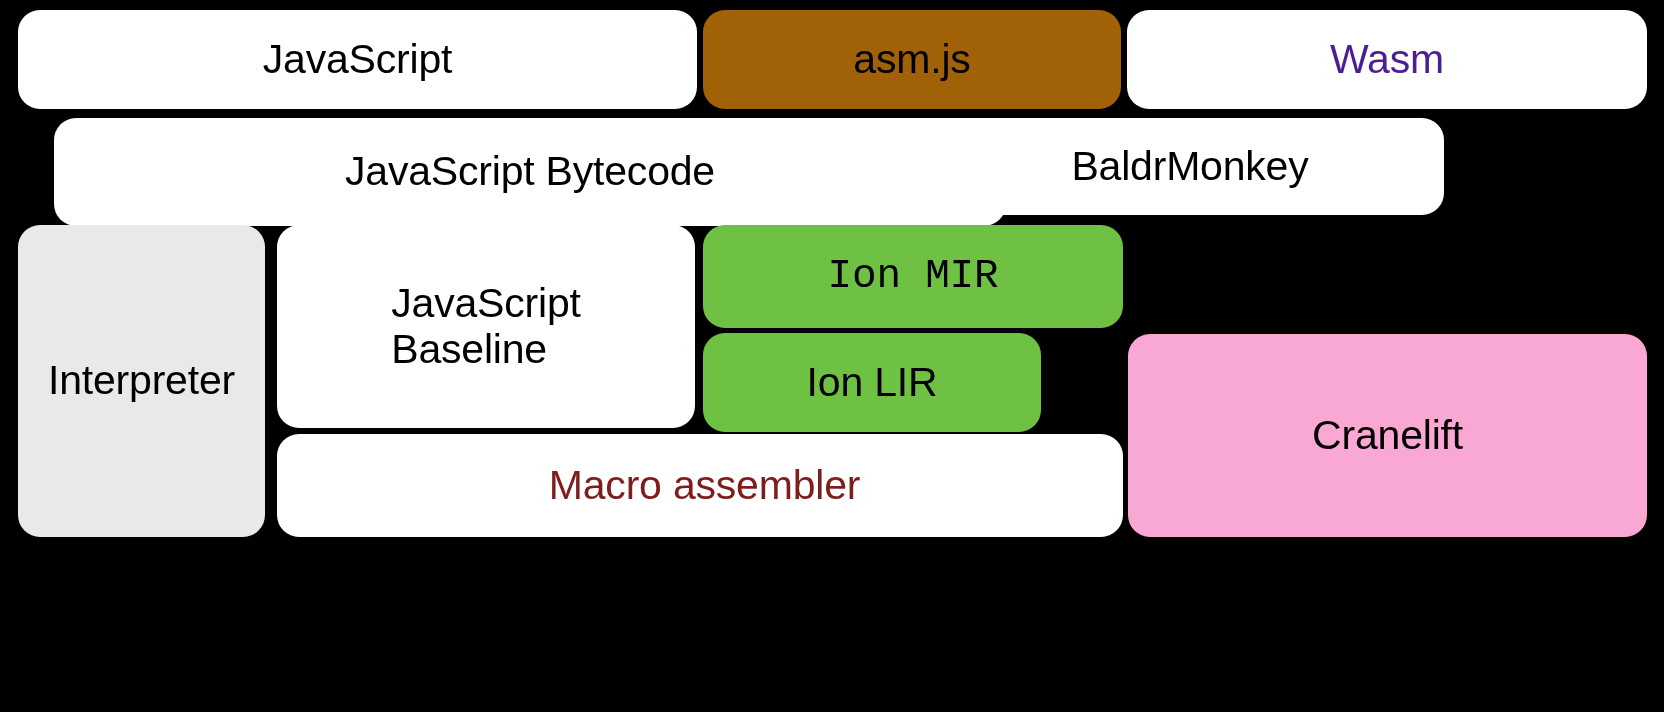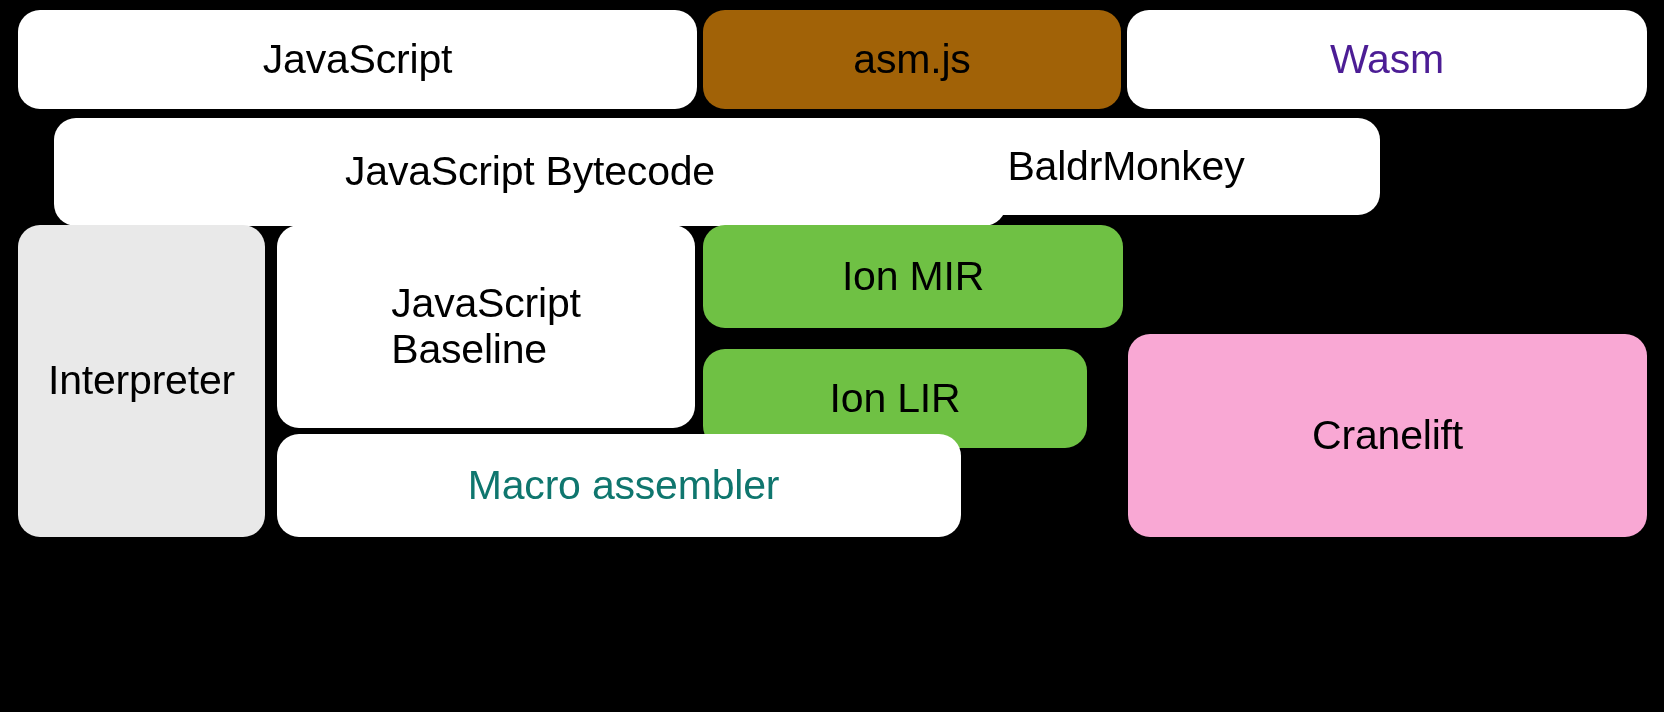--- a/index.html
+++ b/index.html
@@ -37,21 +37,21 @@
   }
 </style>
 </head>
 <body>
 
 <div id="diagram" style="background: rgb(0, 0, 0);">
     <div class="box" style="left: 18px; top: 10px; width: 679px; height: 99px; background: rgb(255, 255, 255); color: rgb(0, 0, 0);">JavaScript</div>
     <div class="box" style="left: 703px; top: 10px; width: 418px; height: 99px; background: #a16207; color: rgb(0, 0, 0);">asm.js</div>
     <div class="box" style="left: 1127px; top: 10px; width: 520px; height: 99px; background: rgb(255, 255, 255); color: #4c1d95;">Wasm</div>
     <div class="box" style="left: 18px; top: 118px; width: 952px; height: 108px; background: rgb(255, 255, 255); color: rgb(0, 0, 0); margin-left: 36px;">JavaScript Bytecode</div>
-    <div class="box" style="left: 872px; top: 118px; width: 508px; height: 97px; background: rgb(255, 255, 255); color: rgb(0, 0, 0);">BaldrMonkey</div>
+    <div class="box" style="left: 936px; top: 118px; width: 508px; height: 97px; background: rgb(255, 255, 255); color: rgb(0, 0, 0);">BaldrMonkey</div>
     <div class="box" style="left: 18px; top: 225px; width: 247px; height: 312px; background: rgb(233, 233, 233); color: rgb(0, 0, 0);">Interpreter</div>
     <div class="box" style="left: 277px; top: 225px; width: 418px; height: 203px; background: rgb(255, 255, 255); color: rgb(0, 0, 0);">JavaScript
 Baseline</div>
-    <div class="box" style="left: 703px; top: 225px; width: 420px; height: 103px; background: rgb(111, 193, 68); color: rgb(0, 0, 0);">Ion MIR</div>
-    <div class="box" style="left: 703px; top: 333px; width: 384px; height: 99px; background: rgb(111, 193, 68); color: rgb(0, 0, 0); margin-top: 16px;">Ion LIR</div>
+    <div class="box" style="left: 703px; top: 225px; width: 420px; height: 103px; background: rgb(111, 193, 68); color: rgb(0, 0, 0); font-family: Liberation Mono, monospace;">Ion MIR</div>
+    <div class="box" style="left: 703px; top: 333px; width: 338px; height: 99px; background: rgb(111, 193, 68); color: rgb(0, 0, 0);">Ion LIR</div>
     <div class="box" style="left: 1128px; top: 334px; width: 519px; height: 203px; background: #f9a8d4; color: rgb(0, 0, 0);">Cranelift</div>
-    <div class="box" style="left: 277px; top: 434px; width: 684px; height: 103px; background: rgb(255, 255, 255); color: #0f766e; padding-left: 9px;">Macro assembler</div>
+    <div class="box" style="left: 277px; top: 434px; width: 846px; height: 103px; background: rgb(255, 255, 255); color: #7f1d1d; padding-left: 9px;">Macro assembler</div>
   </div>
 
 </body></html>

